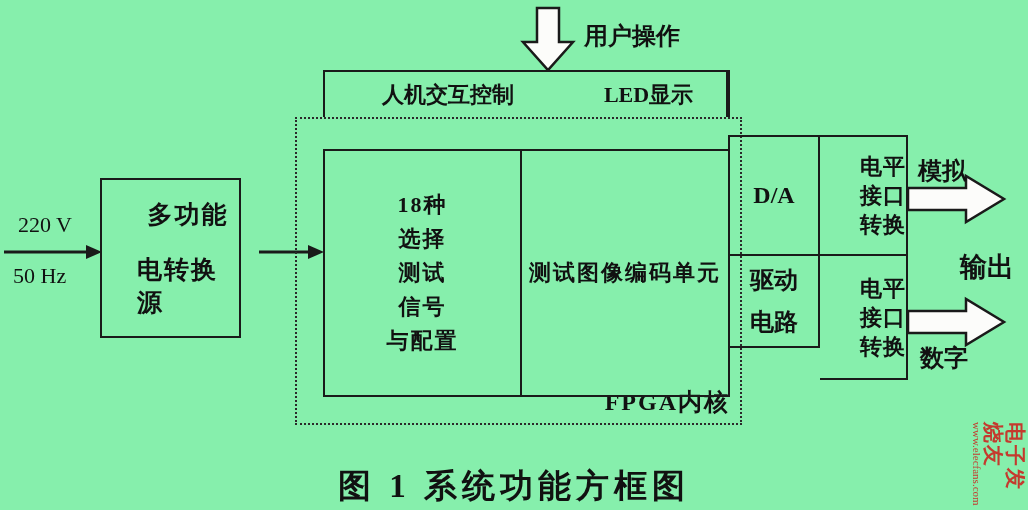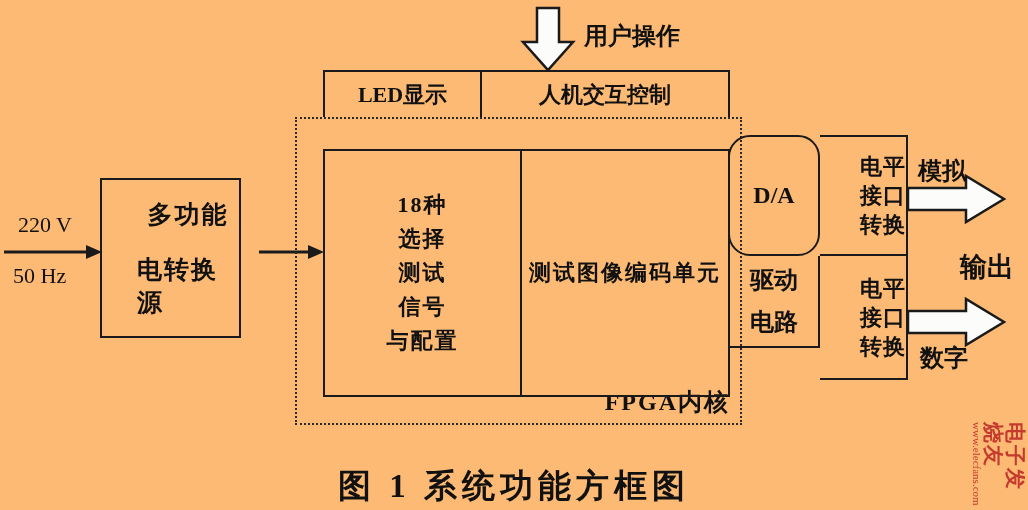--- a/index.html
+++ b/index.html
@@ -1,21 +1,21 @@
 <!DOCTYPE html>
 <html><head>
 <meta charset="utf-8">
 <style>
   * { margin: 0; padding: 0; box-sizing: border-box; }
   html, body { background: #e8e8e8; }
   .canvas {
     position: relative;
     width: 1028px;
     height: 510px;
-    background: #fdba74;
+    background: #86efac;
     font-family: "Liberation Serif", serif;
     color: #111;
     overflow: hidden;
   }
   .box {
     position: absolute;
     border: 2.5px solid #1a1a1a;
     background: transparent;
   }
   .dashed-box {
@@ -46,21 +46,21 @@
   .encoder-cell .gap { height: 24px; }
 
   
   .voltage { left: 18px; top: 212px; font-size: 22px; }
   .frequency { left: 13px; top: 263px; font-size: 22px; }
   .power-box { left: 100px; top: 178px; width: 141px; height: 160px; padding-left: 35px; }
   .power-box .vstack { font-size: 25px; font-weight: bold; letter-spacing: 2px; }
   .power-box .gap { height: 22px; }
 
   
-  .da-box { left: 728px; top: 135px; width: 92px; height: 121px; font-size: 24px; font-weight: bold; border-radius: 22px; }
+  .da-box { left: 728px; top: 135px; width: 92px; height: 121px; font-size: 24px; font-weight: bold; }
   .drive-box { left: 728px; top: 256px; width: 92px; height: 92px; border-top: none; font-size: 24px; font-weight: bold; }
   .drive-box .gap { height: 10px; }
   .level-top-box { left: 820px; top: 135px; width: 88px; height: 121px; border-left: none; }
   .level-bottom-box { left: 820px; top: 256px; width: 88px; height: 124px; border-left: none; border-top: none; }
   .level-lines { font-size: 22px; font-weight: bold; line-height: 29px; letter-spacing: 1px; padding-left: 40px; }
   .analog { left: 918px; top: 155px; font-size: 24px; font-weight: bold; }
   .digital { left: 920px; top: 342px; font-size: 24px; font-weight: bold; }
   .output { left: 960px; top: 249px; font-size: 27px; font-weight: bold; }
 
   
@@ -100,22 +100,22 @@
 
     <polygon points="908,188 966,188 966,176 1004,199 966,222 966,210 908,210" fill="#fcfcfa" stroke="#1a1a1a" stroke-width="2.5"></polygon>
 
     <polygon points="908,311 966,311 966,299 1004,322 966,345 966,333 908,333" fill="#fcfcfa" stroke="#1a1a1a" stroke-width="2.5"></polygon>
   </svg>
 
   <div class="lbl user-op">用户操作</div>
 
   <div class="box top-box">
     <div class="cellwrap">
+      <div class="cell hmi-cell">人机交互控制</div>
       <div class="cell led-cell">LED显示</div>
-      <div class="cell hmi-cell">人机交互控制</div>
     </div>
   </div>
 
   <div class="dashed-box fpga-dashed"></div>
   <div class="lbl fpga-core-label">FPGA内核</div>
 
   <div class="box main-box">
     <div class="cellwrap">
       <div class="cell signal-cell">
         <span>18种</span>

